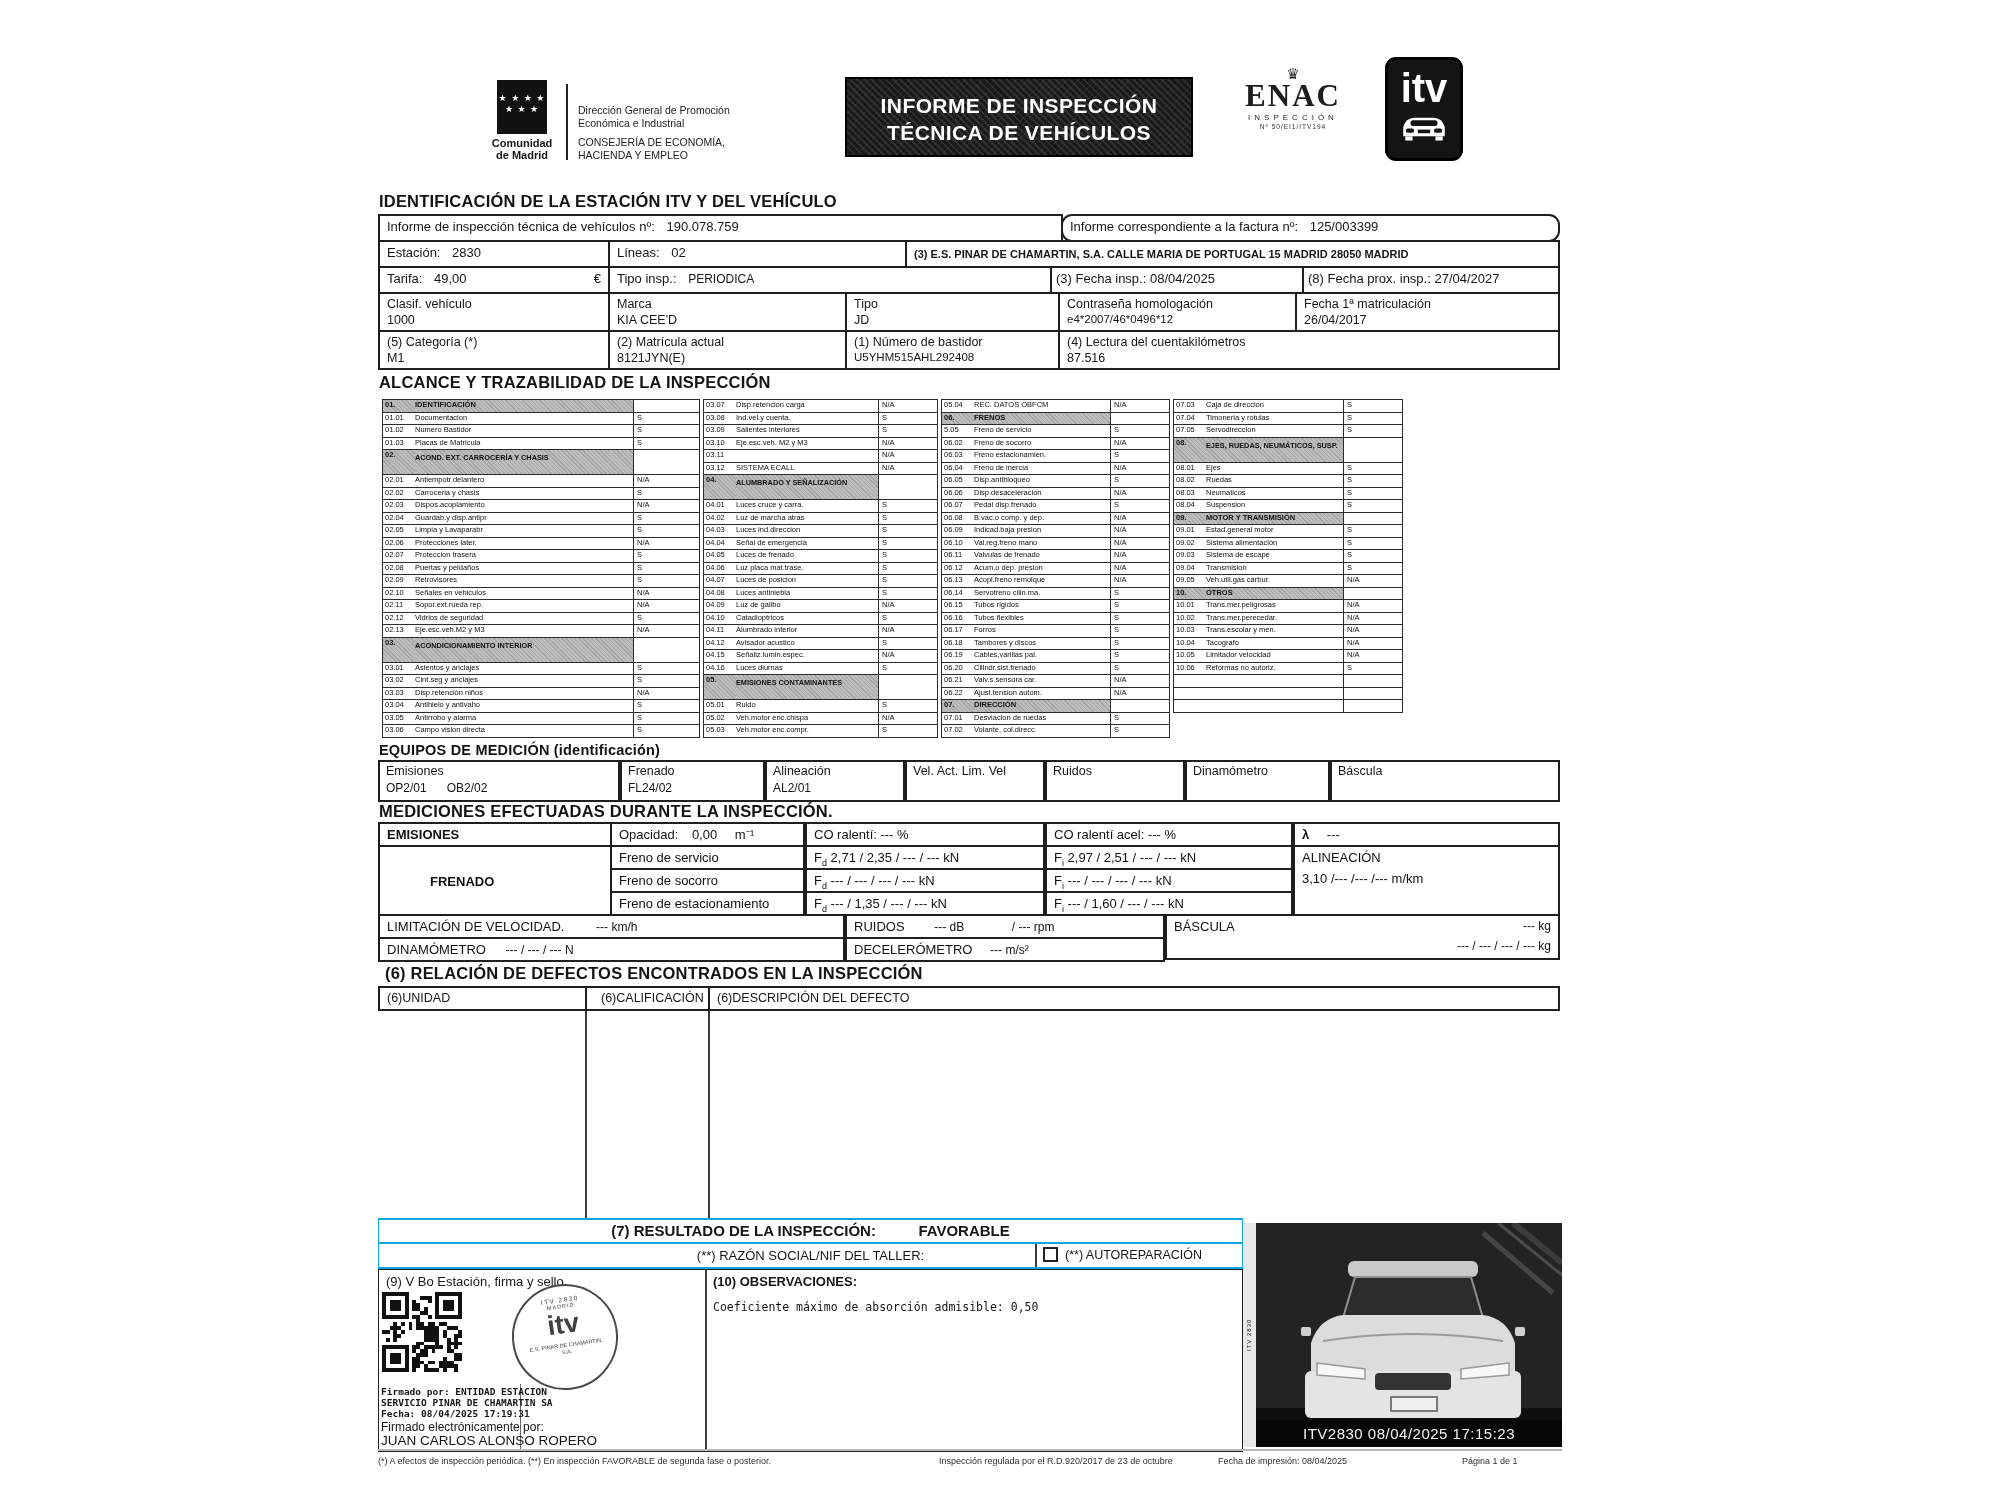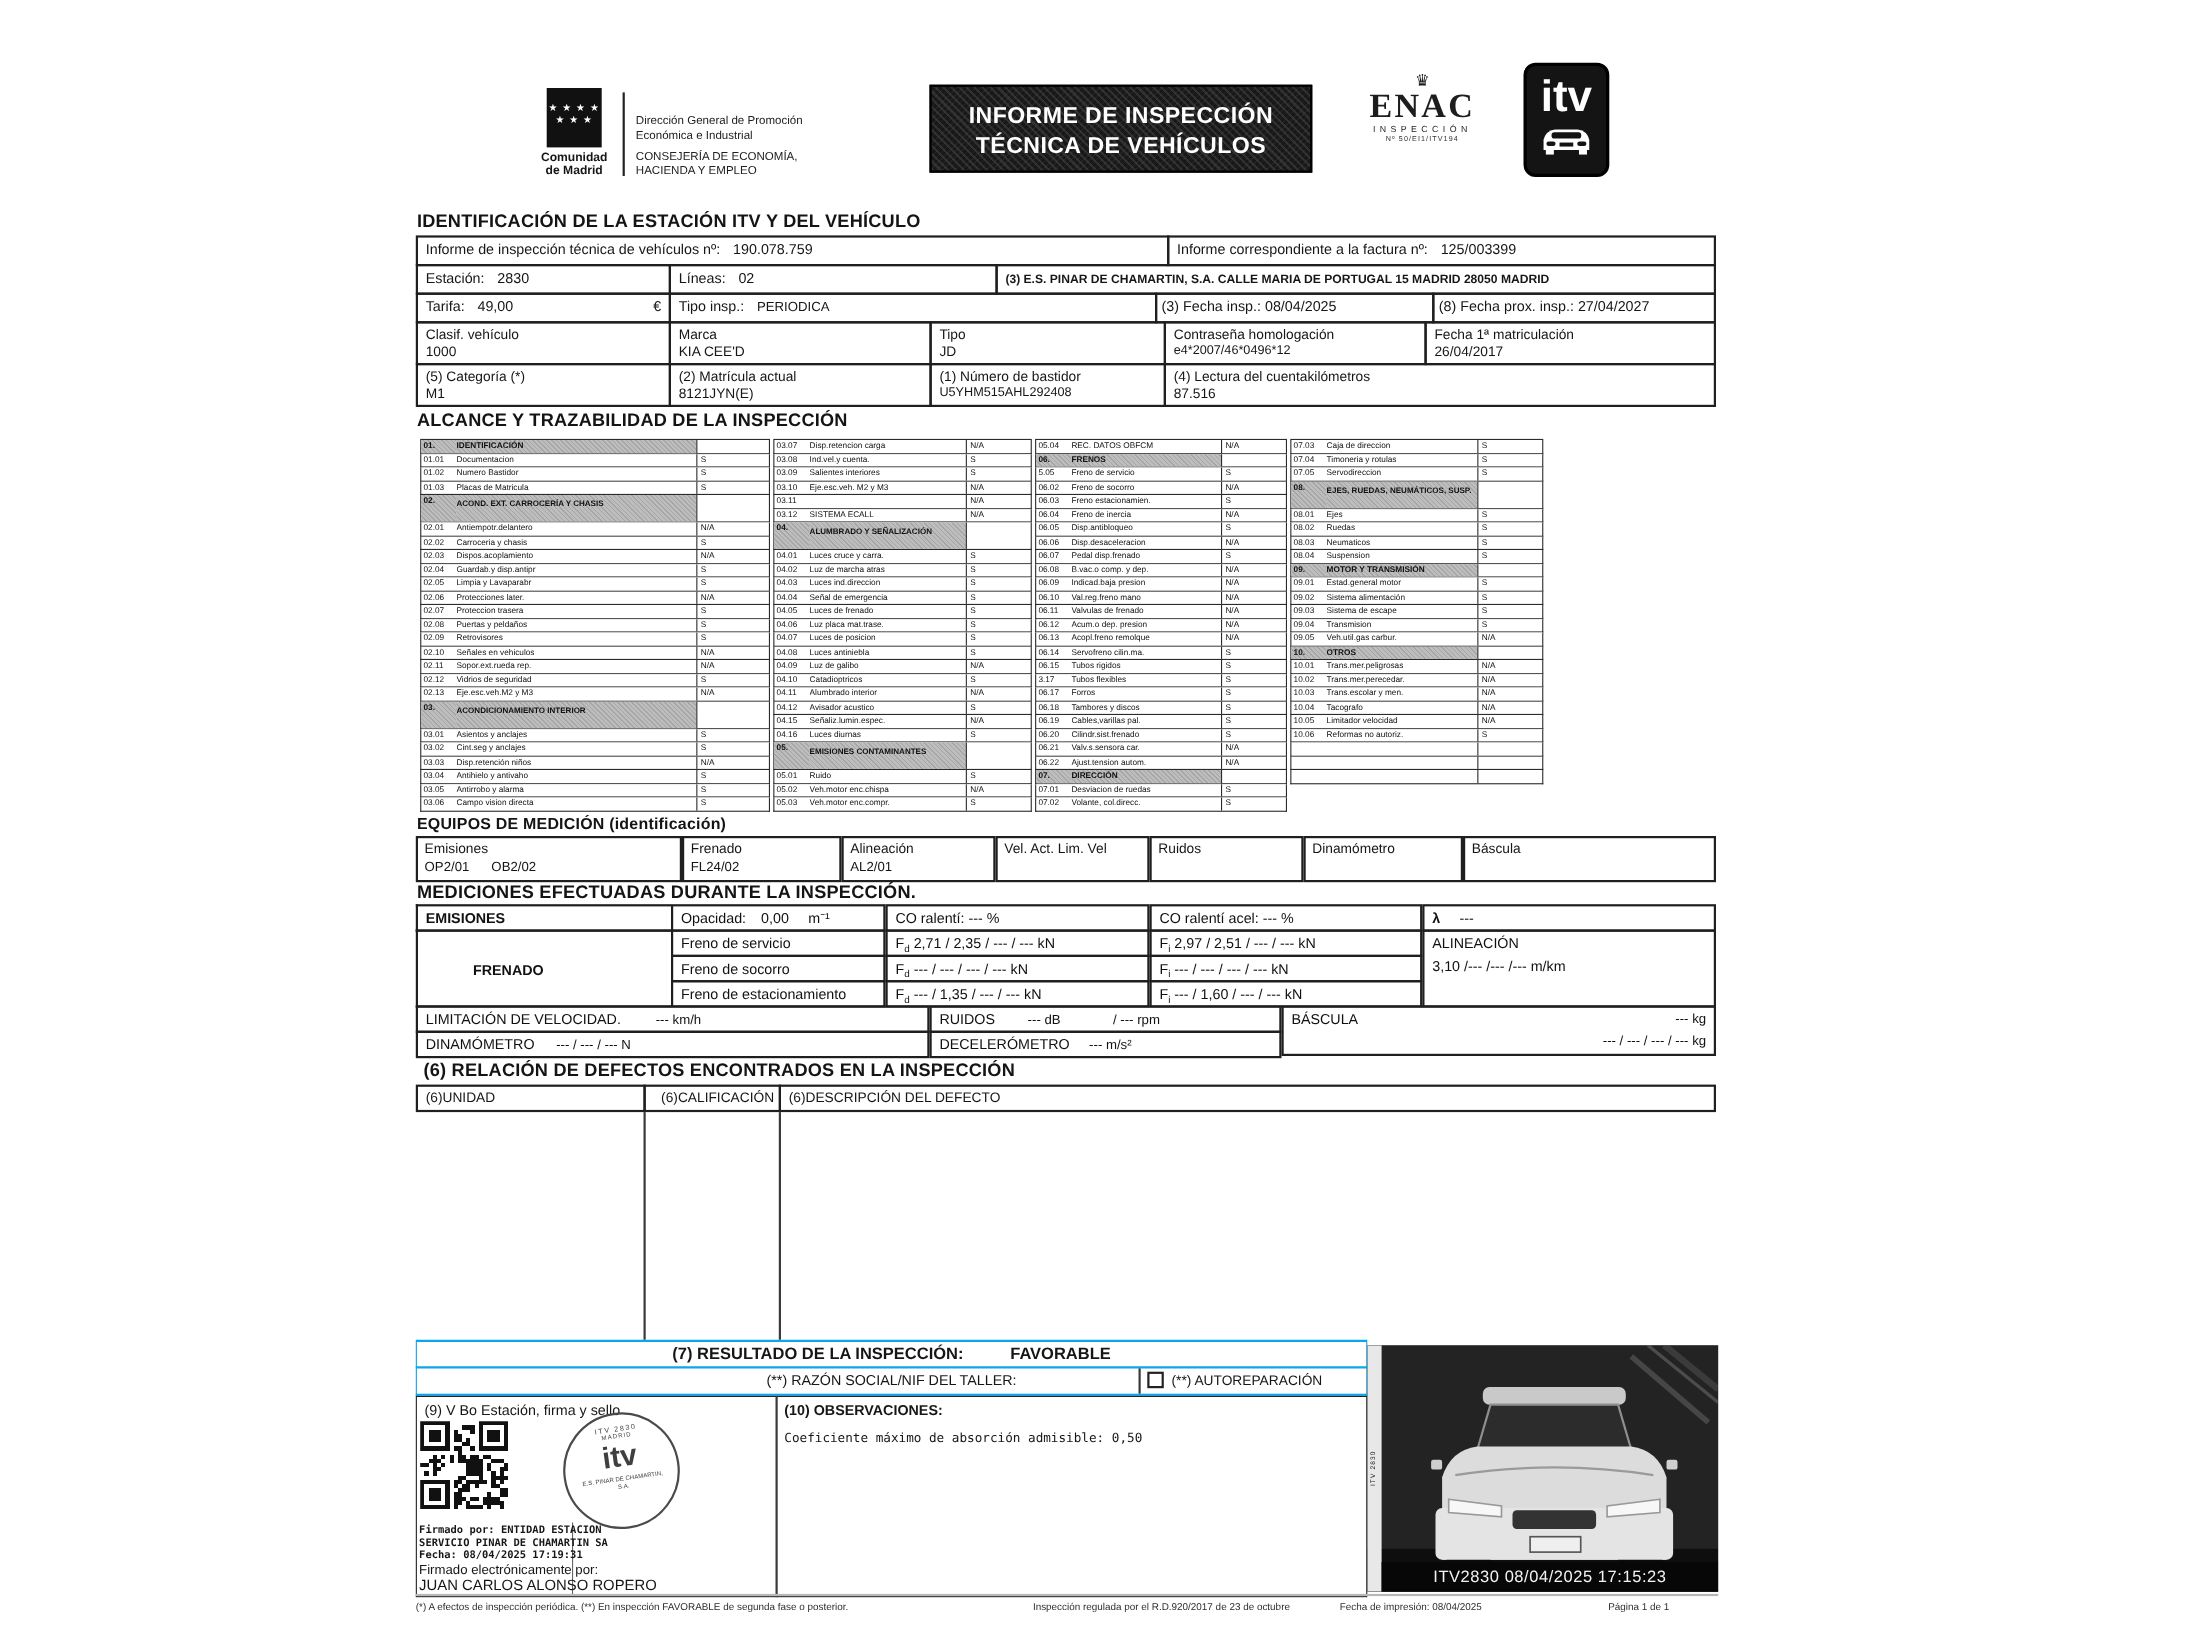--- a/index.html
+++ b/index.html
@@ -113,21 +113,21 @@
     <rect x="37" y="23" width="7" height="4" fill="#ffffff"></rect>
   </svg>
 </div>
 
 <div class="abs sect" style="left:379px;top:192px;">IDENTIFICACIÓN DE LA ESTACIÓN ITV Y DEL VEHÍCULO</div>
 
 <div class="abs icell" style="left:378px;top:214px;width:685px;height:28px;">
   <span class="lb">Informe de inspección técnica de vehículos nº:</span>
   <span class="vl">190.078.759</span>
 </div>
-<div class="abs icell" style="left:1061px;top:214px;width:499px;height:28px;">
+<div class="abs icell" style="left:1061px;top:214px;width:499px;height:28px;border-radius:11px;">
   <span class="lb">Informe correspondiente a la factura nº:</span>
   <span class="vl">125/003399</span>
 </div>
 
 <div class="abs icell" style="left:378px;top:240px;width:232px;height:28px;">
   <span class="lb">Estación:</span>
   <span class="vl">2830</span>
 </div>
 <div class="abs icell" style="left:608px;top:240px;width:299px;height:28px;">
   <span class="lb">Líneas:</span>
@@ -528,21 +528,21 @@
       <span class="ccode">06.14</span>
       <span class="clabel">Servofreno cilin.ma.</span>
       <span class="cval">S</span>
     </div>
     <div class="crow">
       <span class="ccode">06.15</span>
       <span class="clabel">Tubos rigidos</span>
       <span class="cval">S</span>
     </div>
     <div class="crow">
-      <span class="ccode">3.17</span>
+      <span class="ccode">06.16</span>
       <span class="clabel">Tubos flexibles</span>
       <span class="cval">S</span>
     </div>
     <div class="crow">
       <span class="ccode">06.17</span>
       <span class="clabel">Forros</span>
       <span class="cval">S</span>
     </div>
     <div class="crow">
       <span class="ccode">06.18</span>

